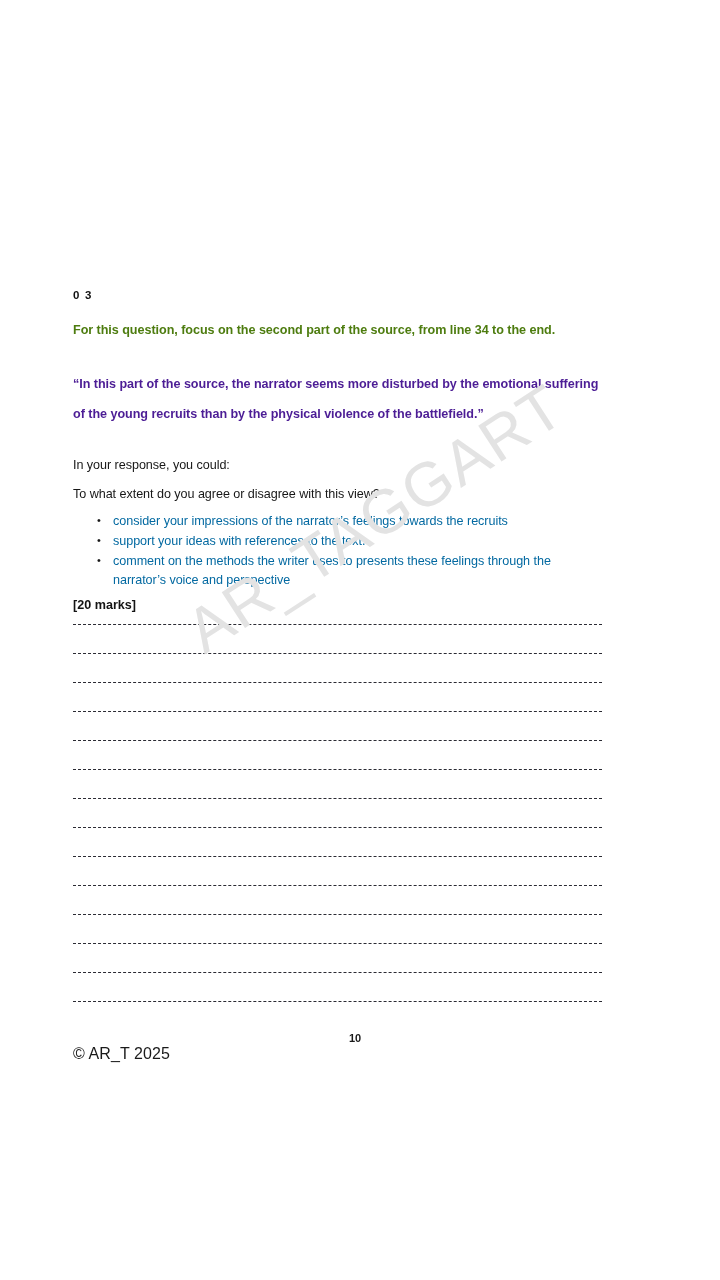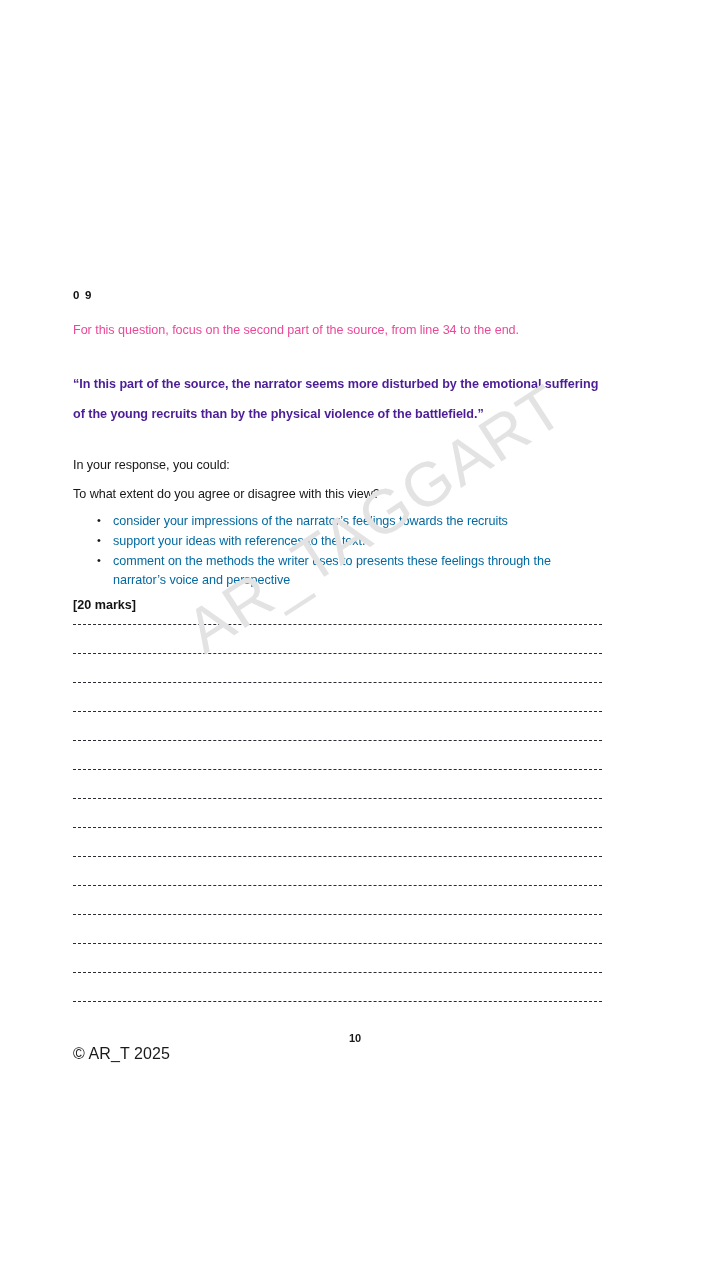--- a/index.html
+++ b/index.html
@@ -56,22 +56,22 @@
     font-size: 11.5px;
     font-weight: bold;
     letter-spacing: 1.2px;
     color: #111111;
     margin: 0 0 20px 0;
     line-height: 14px;
   }
 
   .instruction {
     font-size: 12.6px;
-    font-weight: normal;
-    color: #ec4899;
+    font-weight: bold;
+    color: #4d7c0f;
     margin: 0 0 30px 0;
     line-height: 17px;
     letter-spacing: -0.05px;
   }
 
   .quote {
     font-size: 12.6px;
     font-weight: bold;
     color: #4c1d95;
     margin: 0 0 28px 0;
@@ -168,21 +168,21 @@
 </style>
 </head>
 <body>
 
 <div id="page-sheet">
 
   <div id="watermark">AR_TAGGART</div>
 
   <div id="content">
 
-    <p class="q-number">0 9</p>
+    <p class="q-number">0 3</p>
 
     <p class="instruction">For this question, focus on the second part of the source, from line 34 to the end.</p>
 
     <p class="quote">“In this part of the source, the narrator seems more disturbed by the emotional suffering of the young recruits than by the physical violence of the battlefield.”</p>
 
     <p class="prompt second">In your response, you could:</p>
 
     <p class="prompt">To what extent do you agree or disagree with this view?</p>
 
     <ul class="bullets" id="bullet-list">

